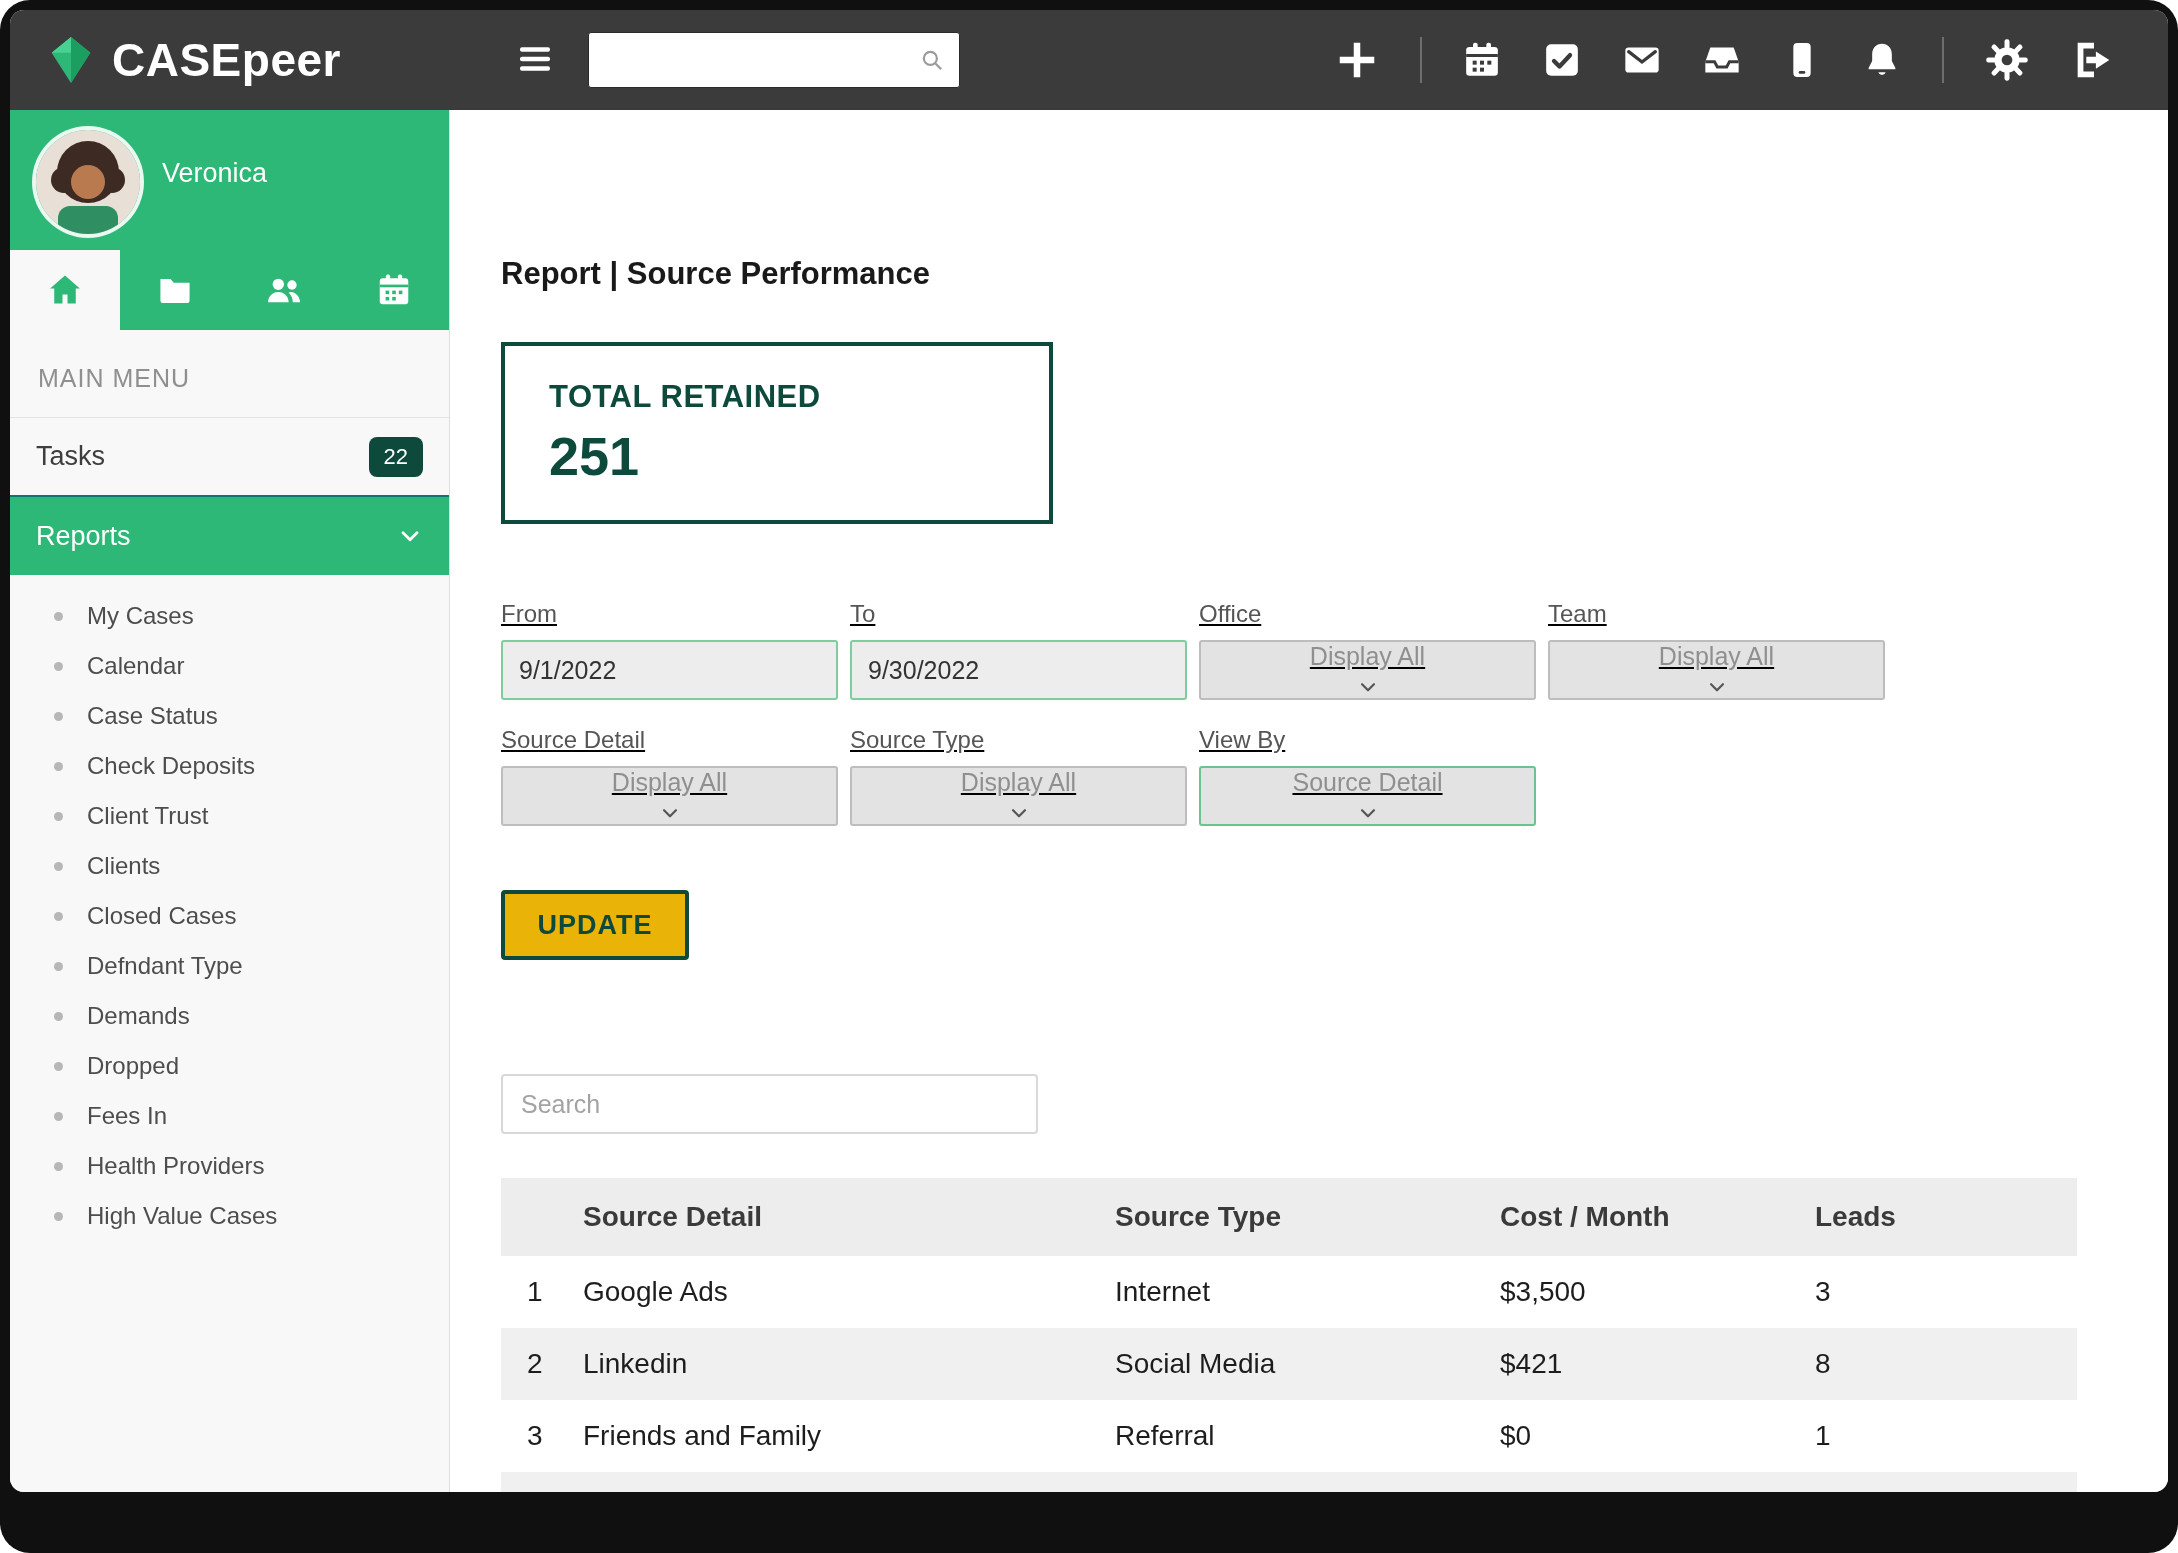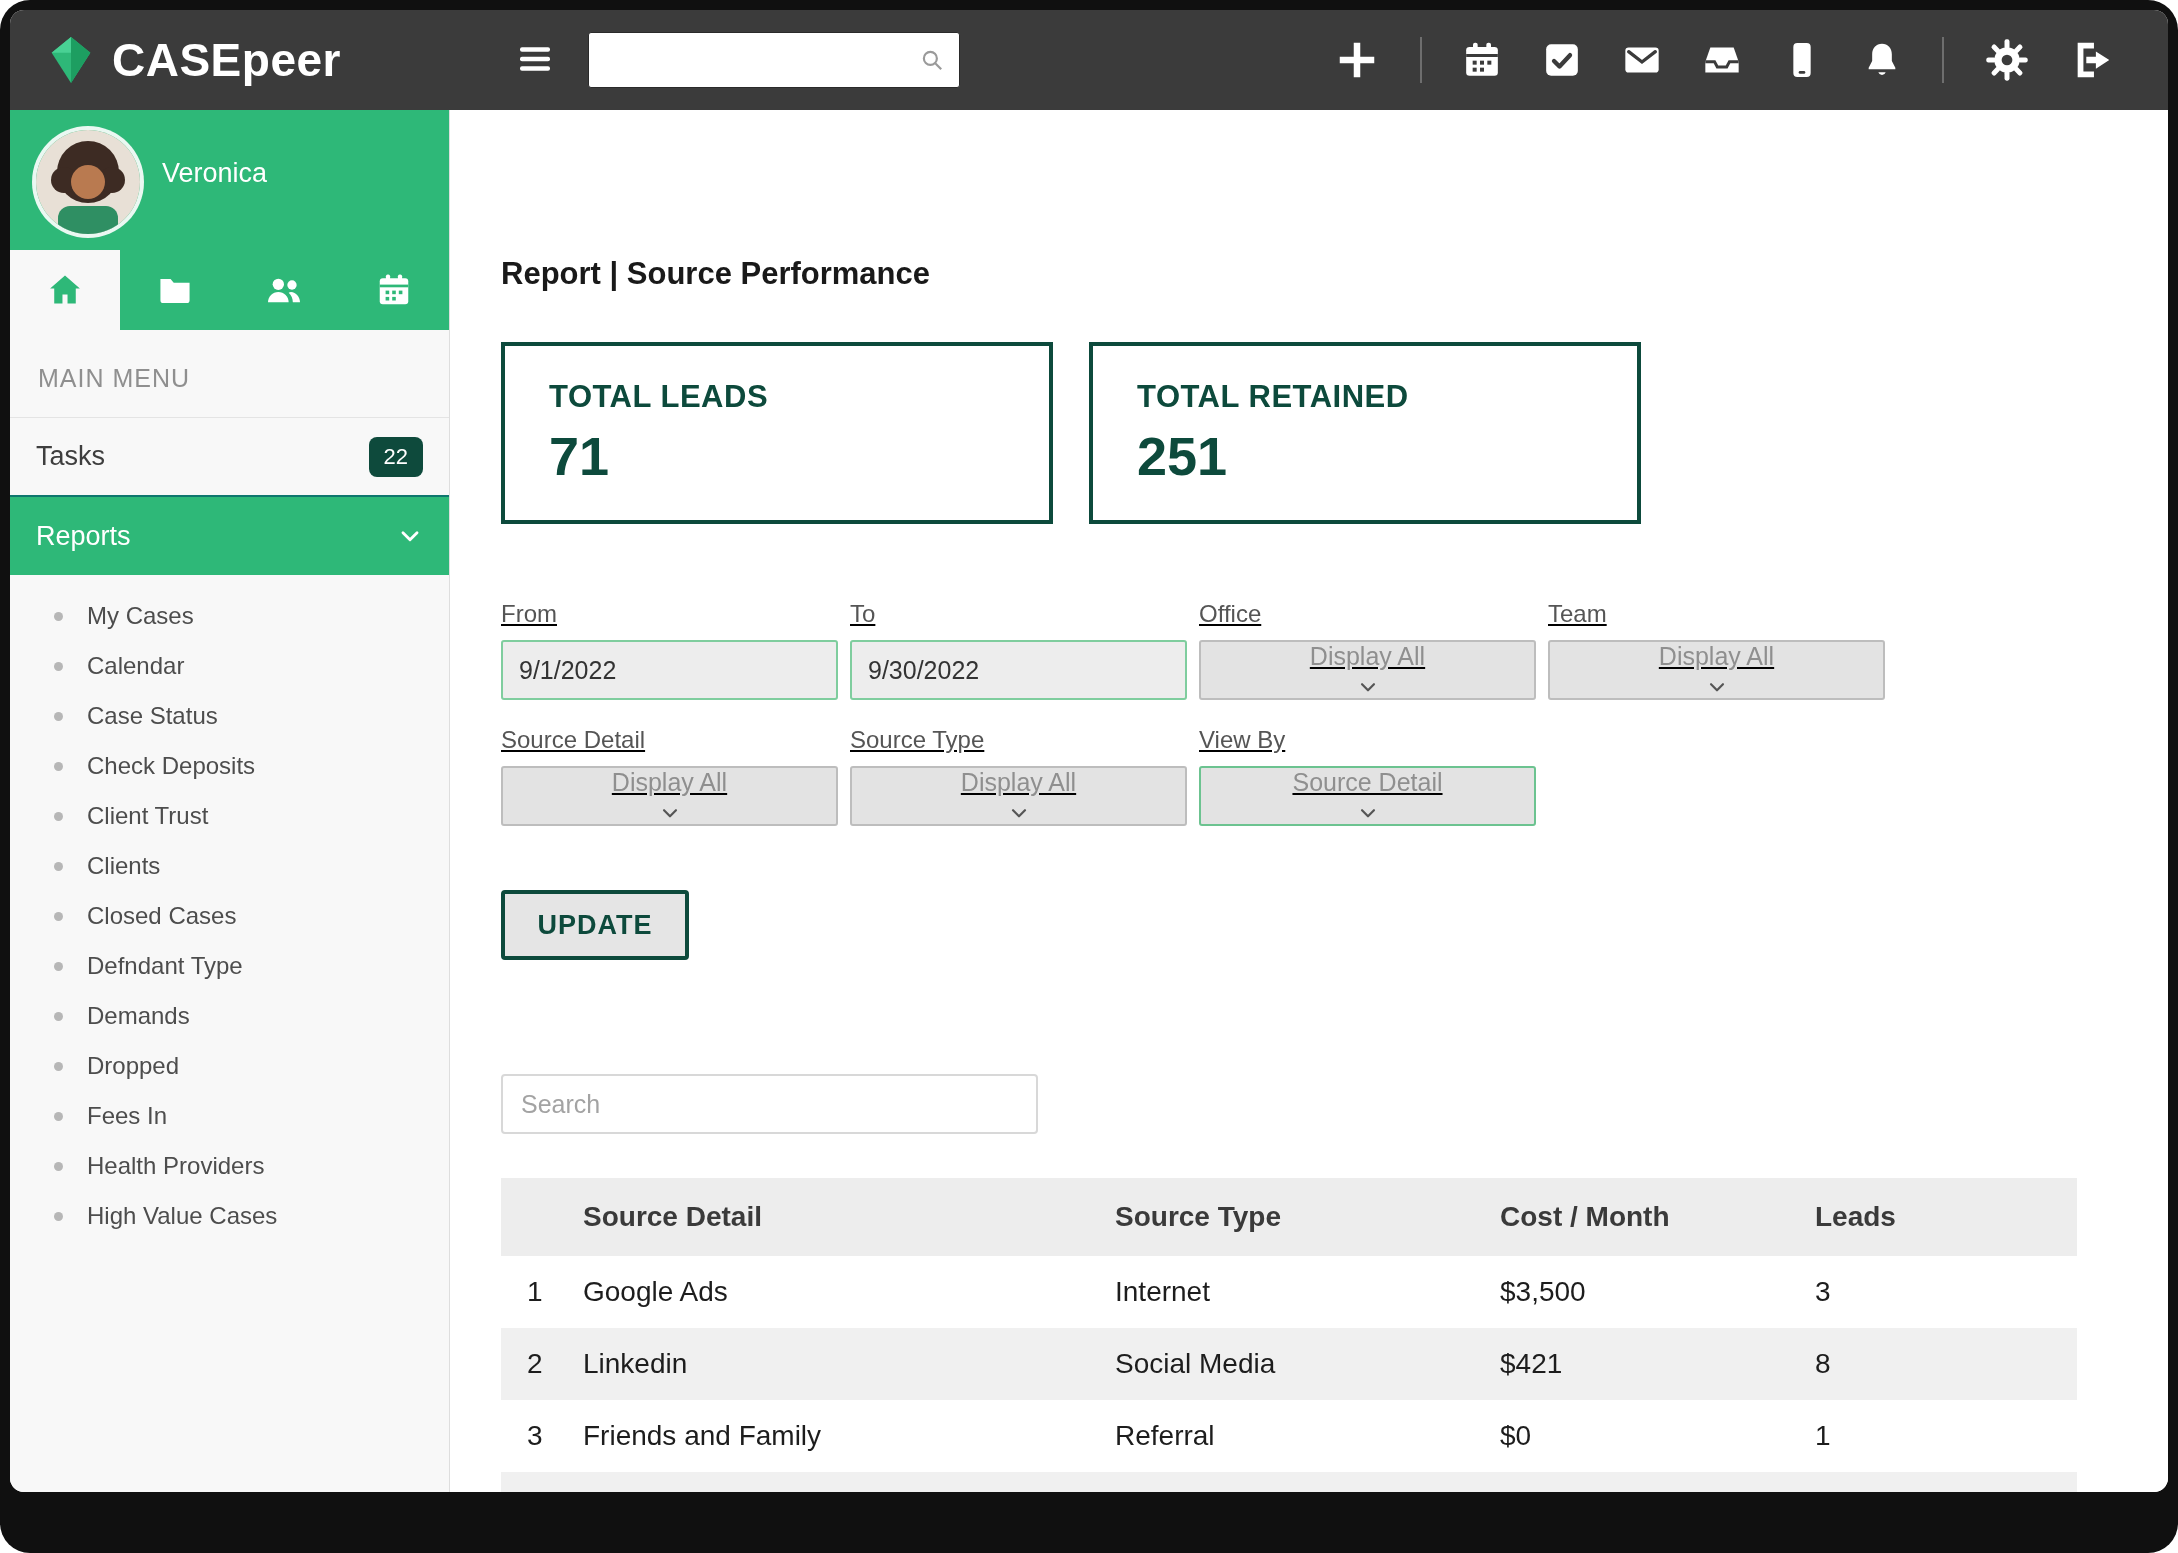--- a/index.html
+++ b/index.html
@@ -47,21 +47,21 @@
   .stat-value { font-size:54px; font-weight:bold; color:#0d4a3c; margin-top:10px; }
 
   .filters-row { display:flex; margin-top:76px;text-decoration:underline; }
   .filters-row.second { margin-top:26px; }
   .filter { width:337px; margin-right:12px; }
   .filter-label { font-size:24px; color:#555; margin-bottom:12px; }
   .input { width:100%; height:60px; background:#ededed; border:2px solid #7fcd9e; border-radius:3px; font-size:25px; color:#333; padding:0 16px; font-family:inherit; outline:none; }
   .select { width:100%; height:60px; background:#e3e3e3; border:2px solid #bdbdbd; border-radius:3px; display:flex; align-items:center; justify-content:space-between; padding:0 16px; font-size:25px; color:#8f8f8f; cursor:pointer;flex-direction:column; }
   .select.green { border-color:#6cc390; }
 
-  .update-btn { margin-top:64px; width:188px; height:70px; background:#e5e5e5; border:4px solid #0d4a3c; border-radius:4px; color:#0d4a3c; font-size:27px; font-weight:bold; letter-spacing:1px; font-family:inherit; cursor:pointer; }
+  .update-btn { margin-top:64px; width:188px; height:70px; background:#eab308; border:4px solid #0d4a3c; border-radius:4px; color:#0d4a3c; font-size:27px; font-weight:bold; letter-spacing:1px; font-family:inherit; cursor:pointer; }
 
   .table-search { margin-top:114px; width:537px; height:60px; border:2px solid #d8d8d8; border-radius:4px; font-size:25px; color:#333; padding:0 18px; font-family:inherit; outline:none; display:block; }
   .table-search::placeholder { color:#a3a3a3; }
 
   .report-table { margin-top:44px; border-collapse:collapse; width:1576px; table-layout:fixed; }
   .report-table th { height:78px; background:#ededed; text-align:left; font-size:28px; color:#3a3a3a; font-weight:bold; }
   .report-table td { height:72px; font-size:28px; color:#1d1d1d; }
   .report-table .c-num { padding-left:26px; }
   .report-table tbody tr:nth-child(even) { background:#f0f0f0; }
 </style>
@@ -295,24 +295,20 @@
             <span class="sub-bullet"></span>
             <span class="sub-label">High Value Cases</span>
           </div>
       </div>
     </div>
 
     <div class="content">
       <div class="page-title">Report | Source Performance</div>
 
       <div class="stats">
-        <div class="stat-box">
-          <div class="stat-label">TOTAL LEADS</div>
-          <div class="stat-value">71</div>
-        </div>
         <div class="stat-box">
           <div class="stat-label">TOTAL RETAINED</div>
           <div class="stat-value">251</div>
         </div>
       </div>
 
       <div class="filters-row">
         <div class="filter">
           <div class="filter-label">From</div>
           <input class="input" type="text" value="9/1/2022" style="">

